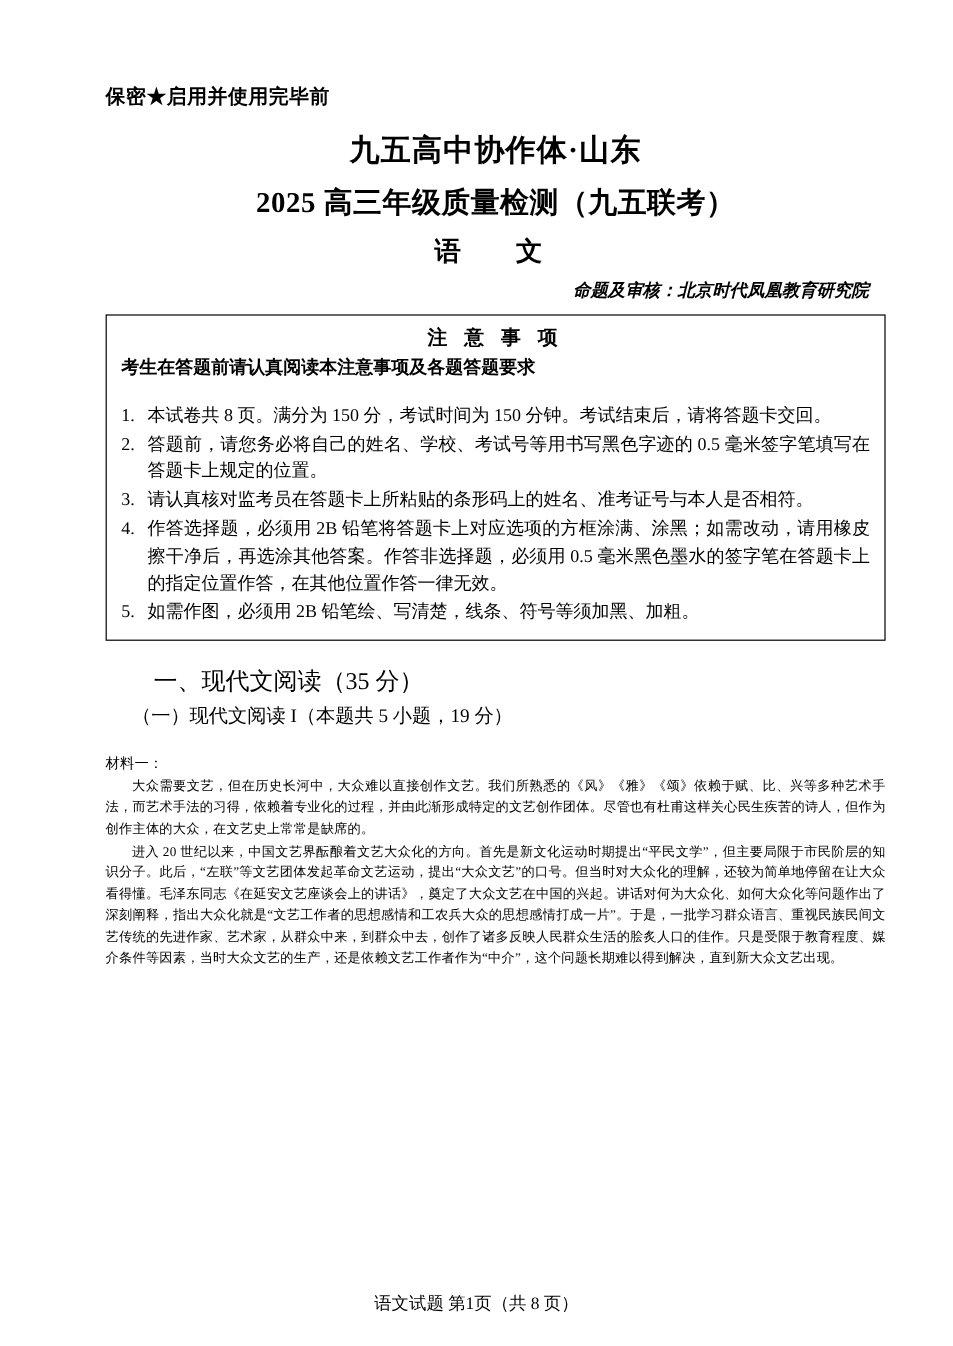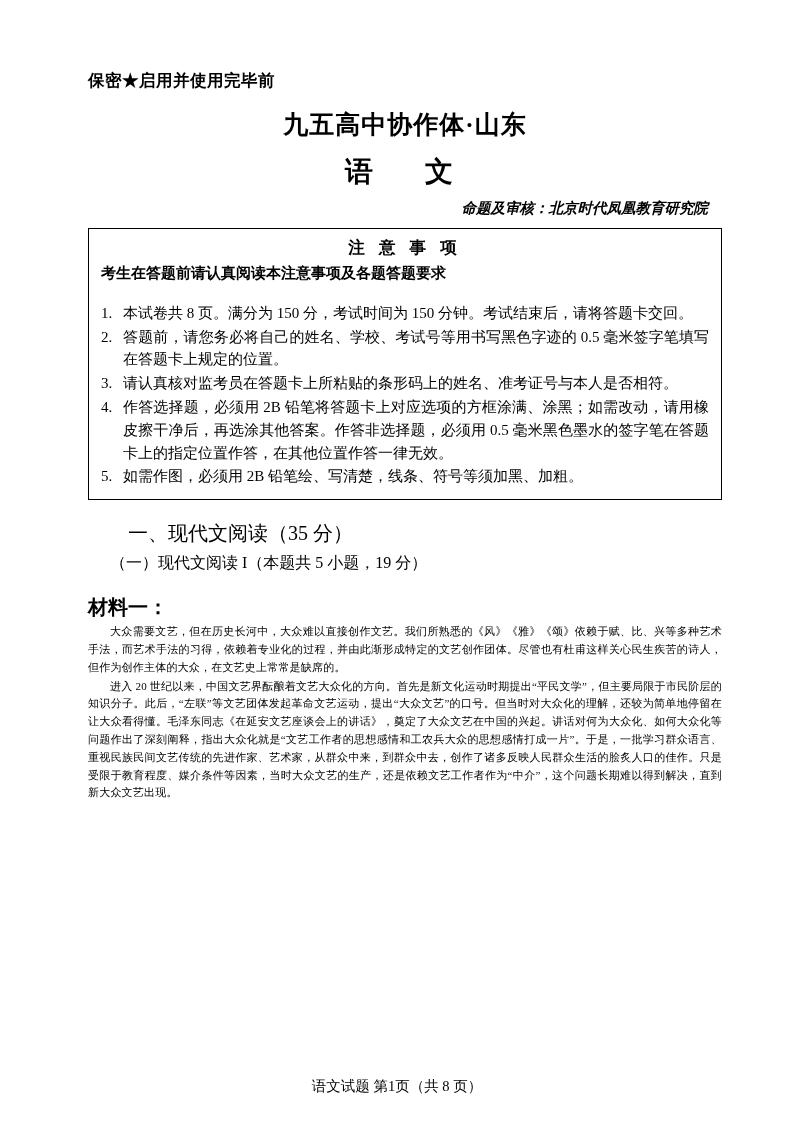--- a/index.html
+++ b/index.html
@@ -13,21 +13,21 @@
     font-family: "Liberation Serif", "DejaVu Serif", serif;
     color: #000000;
     position: relative;
     overflow: hidden;
   }
   .page {
     position: relative;
     width: 794px;
     height: 1122px;
     box-sizing: border-box;
-    padding: 70px 72px 0 88px;
+    padding: 70px 56px 0 88px;
   }
   .secrecy {
     font-size: 16.5px;
     font-weight: bold;
     letter-spacing: 0.5px;
     margin: 0 0 6px 0;
     white-space: nowrap;
   }
   .title-block {
     text-align: center;
@@ -39,21 +39,21 @@
     letter-spacing: 1px;
     margin-bottom: 12px;
   }
   .title-sub {
     font-size: 24px;
     font-weight: bold;
     letter-spacing: 0.5px;
     margin-bottom: 10px;
   }
   .title-subject {
-    font-size: 28px;
+    font-size: 22px;
     font-weight: bold;
     letter-spacing: 12px;
     margin-bottom: 8px;
   }
   .author-line {
     text-align: right;
     font-size: 14.5px;
     font-weight: bold;
     font-style: italic;
     margin: 6px 14px 10px 0;
@@ -107,22 +107,22 @@
     font-size: 16px;
     margin-bottom: 20px;
     padding-left: 22px;
   }
   .instruction {
     font-size: 16px;
     margin-bottom: 4px;
     padding-left: 22px;
   }
   .material-label {
-    font-size: 20px;
-    font-weight: bold;
+    font-size: 12px;
+    font-weight: normal;
     margin-bottom: 2px;
     margin-top: 20px;
   }
   .body-par {
     font-size: 11px;
     line-height: 1.62;
     text-align: justify;
     text-indent: 2em;
     margin: 0 0 1px 0;
     letter-spacing: 0.2px;
@@ -138,20 +138,21 @@
 </style>
 </head>
 <body>
 
 <div class="page">
 
   <div class="secrecy">保密★启用并使用完毕前</div>
 
   <div class="title-block">
     <div class="title-main">九五高中协作体·山东</div>
+    <div class="title-sub">2025 高三年级质量检测（九五联考）</div>
     <div class="title-subject">语　文</div>
   </div>
 
   <div class="author-line">命题及审核：北京时代凤凰教育研究院</div>
 
   <div class="notice-box">
     <div class="notice-title">注 意 事 项</div>
     <div class="notice-lead">考生在答题前请认真阅读本注意事项及各题答题要求</div>
     <ul class="notice-list">
       <li>

